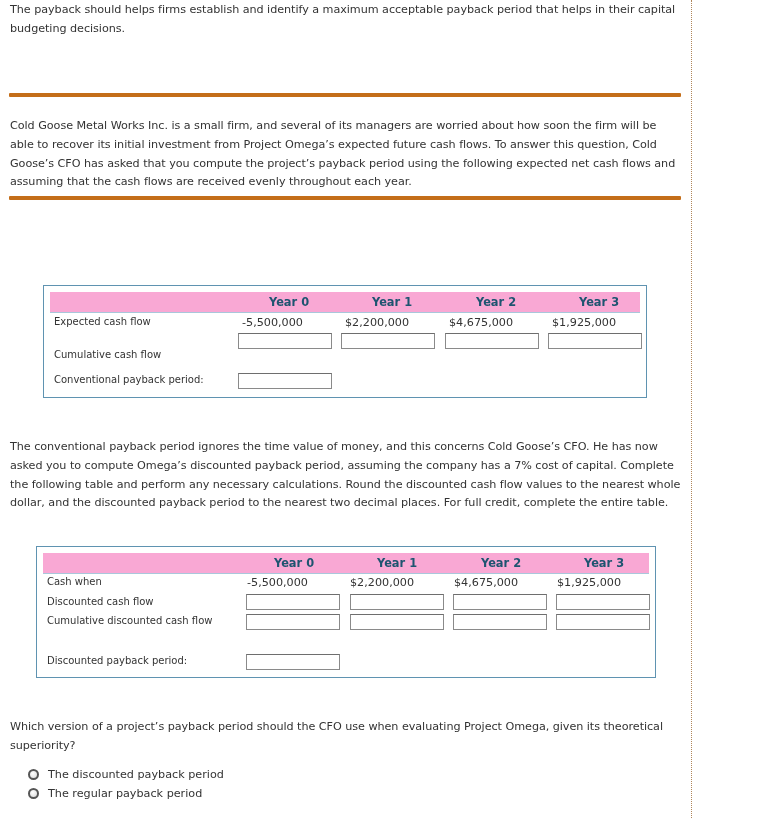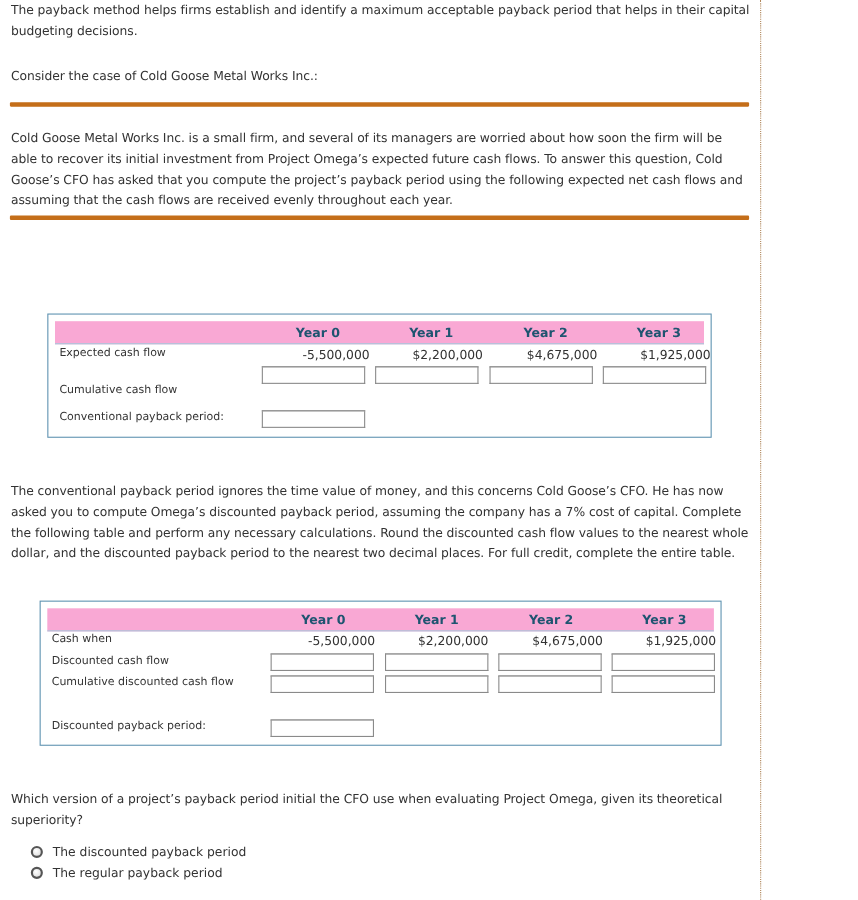--- a/index.html
+++ b/index.html
@@ -73,21 +73,21 @@
   }
   .cf-table .row-label {
     position: absolute;
     left: 10px;
     white-space: nowrap;
     font-size: 10px;
     color: #333;
   }
   .cf-table .cell-val {
     position: absolute;
-    text-align: right;
+    text-align: left;
     font-size: 11.2px;
     color: #333;
     white-space: nowrap;
   }
   .cf-table .inp {
     position: absolute;
     height: 16px;
     box-sizing: border-box;
     border: 1px solid #8a8a8a;
     border-top-color: #6e6e6e;
@@ -115,23 +115,22 @@
   .radio-label {
     font-size: 11.2px;
     color: #333333;
   }
 </style>
 </head>
 <body>
 
 <div class="content">
 
-  <p class="para" style="top:1px;">The payback method helps firms establish and identify a maximum acceptable payback period that helps in their capital budgeting decisions.</p>
-
-  <p class="para" style="top:61px;">Consider the case of Cold Goose Metal Works Inc.:</p>
+  <p class="para" style="top:1px;">The payback should helps firms establish and identify a maximum acceptable payback period that helps in their capital budgeting decisions.</p>
+
 
   <div class="orange-rule" style="top:93px;"></div>
 
   <p class="para" style="top:117px;">Cold Goose Metal Works Inc. is a small firm, and several of its managers are worried about how soon the firm will be able to recover its initial investment from Project Omega’s expected future cash flows. To answer this question, Cold Goose’s CFO has asked that you compute the project’s payback period using the following expected net cash flows and assuming that the cash flows are received evenly throughout each year.</p>
 
   <div class="orange-rule" style="top:196px;"></div>
 
 
   <div class="cf-table" style="left:43px; top:285px; width:602px; height:111px;">
     <div class="head">
@@ -182,21 +181,21 @@
     <div class="row-label" style="top:68px;">Cumulative discounted cash flow</div>
     <input class="inp" type="text" style="left: 209px; width: 94px; top: 67px;" value="">
     <input class="inp" type="text" style="left: 313px; width: 94px; top: 67px;" value="">
     <input class="inp" type="text" style="left: 416px; width: 94px; top: 67px;" value="">
     <input class="inp" type="text" style="left: 519px; width: 94px; top: 67px;" value="">
 
     <div class="row-label" style="top:108px;">Discounted payback period:</div>
     <input class="inp" type="text" style="left: 209px; width: 94px; top: 107px;" value="">
   </div>
 
-  <p class="para" style="top:718px;">Which version of a project’s payback period initial the CFO use when evaluating Project Omega, given its theoretical superiority?</p>
+  <p class="para" style="top:718px;">Which version of a project’s payback period should the CFO use when evaluating Project Omega, given its theoretical superiority?</p>
 
   <div class="radio-row" style="top:785px;">
     <span class="radio-circle"></span>
     <span class="radio-label">The regular payback period</span>
   </div>
   <div class="radio-row" style="top:766px;">
     <span class="radio-circle"></span>
     <span class="radio-label">The discounted payback period</span>
   </div>
 </div>

